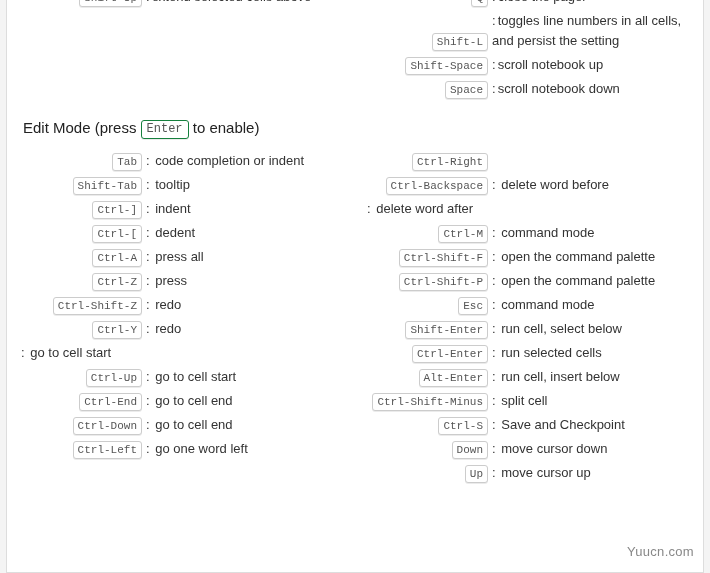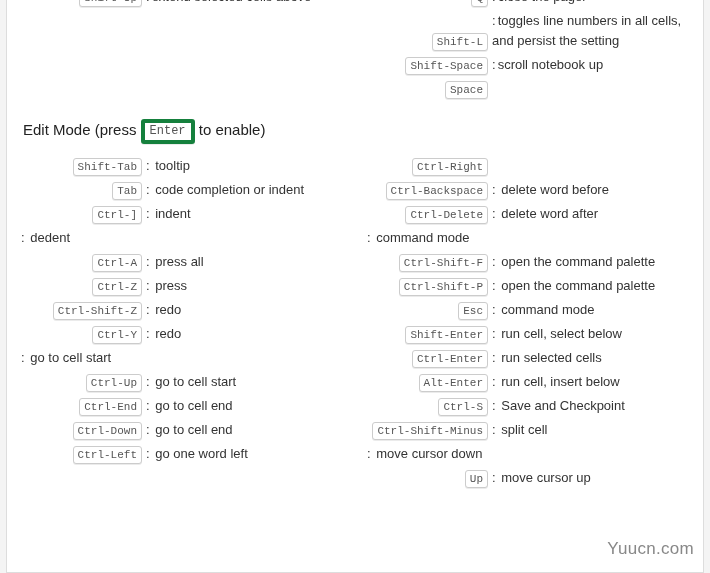--- a/index.html
+++ b/index.html
@@ -66,35 +66,35 @@
       border-radius: 3px;
       padding: 0 4px;
       line-height: 16px;
       box-shadow: 0 1px 0 rgba(0,0,0,0.08);
     }
     .colon { color: #333; padding-right: 2px; }
     .watermark {
       position: absolute;
       right: 16px;
       bottom: 14px;
-      font-size: 17px;
+      font-size: 13px;
       color: #888;
       font-family: Arial, sans-serif;
       letter-spacing: 0.3px;
       pointer-events: none;
     }
     .scroll-spacer-top { height: 1px; }
     
     .heading-kbd {
       display: inline-block;
       font-family: Menlo, Consolas, "Courier New", monospace;
       font-size: 12px;
       color: #555;
       background: #fff;
-      border: 4px solid #15803d;
+      border: 1px solid #15803d;
       border-radius: 3px;
       padding: 0 5px;
       line-height: 17px;
       box-shadow: 0 1px 0 rgba(0,0,0,0.08);
       vertical-align: 1px;
     }
     ::-webkit-scrollbar { width: 14px; }
     ::-webkit-scrollbar-track { background: #f1f1f1; }
     ::-webkit-scrollbar-thumb { background: #c7c7c7; border-radius: 2px; }
   </style>
@@ -120,43 +120,45 @@
       <div class="row">
         <div class="key-cell"><span class="kbd">Shift-L</span></div>
         <div class="desc-cell"><span class="colon">:</span><span>toggles line numbers in all cells, and persist the setting</span></div>
       </div>
       <div class="row">
         <div class="key-cell"><span class="kbd">Shift-Space</span></div>
         <div class="desc-cell"><span class="colon">:</span><span>scroll notebook up</span></div>
       </div>
       <div class="row">
         <div class="key-cell"><span class="kbd">Space</span></div>
+        <div class="desc-cell"><span class="colon">:</span><span>scroll notebook down</span></div>
       </div>
     </div>
   </div>
 
   <div class="section-heading">
     <span>Edit Mode (press </span><span class="heading-kbd">Enter</span><span> to enable)</span>
   </div>
 
   <div class="columns">
     <div class="column" id="edit-left">
         <div class="row">
+          <div class="key-cell"><span class="kbd">Tab</span></div>
+          <div class="desc-cell"><span class="colon">: </span><span>code completion or indent</span></div>
+        </div>
+        <div class="row">
           <div class="key-cell"><span class="kbd">Shift-Tab</span></div>
           <div class="desc-cell"><span class="colon">: </span><span>tooltip</span></div>
         </div>
         <div class="row">
-          <div class="key-cell"><span class="kbd">Tab</span></div>
-          <div class="desc-cell"><span class="colon">: </span><span>code completion or indent</span></div>
-        </div>
-        <div class="row">
           <div class="key-cell"><span class="kbd">Ctrl-]</span></div>
           <div class="desc-cell"><span class="colon">: </span><span>indent</span></div>
         </div>
         <div class="row">
+          <div class="key-cell"><span class="kbd">Ctrl-[</span></div>
           <div class="desc-cell"><span class="colon">: </span><span>dedent</span></div>
         </div>
         <div class="row">
           <div class="key-cell"><span class="kbd">Ctrl-A</span></div>
           <div class="desc-cell"><span class="colon">: </span><span>press all</span></div>
         </div>
         <div class="row">
           <div class="key-cell"><span class="kbd">Ctrl-Z</span></div>
           <div class="desc-cell"><span class="colon">: </span><span>press</span></div>
         </div>
@@ -190,24 +192,24 @@
       </div>
     <div class="column" id="edit-right">
         <div class="row">
           <div class="key-cell"><span class="kbd">Ctrl-Right</span></div>
         </div>
         <div class="row">
           <div class="key-cell"><span class="kbd">Ctrl-Backspace</span></div>
           <div class="desc-cell"><span class="colon">: </span><span>delete word before</span></div>
         </div>
         <div class="row">
-          <div class="key-cell"><span class="kbd">Ctrl-Delete</span></div>
           <div class="desc-cell"><span class="colon">: </span><span>delete word after</span></div>
         </div>
         <div class="row">
+          <div class="key-cell"><span class="kbd">Ctrl-M</span></div>
           <div class="desc-cell"><span class="colon">: </span><span>command mode</span></div>
         </div>
         <div class="row">
           <div class="key-cell"><span class="kbd">Ctrl-Shift-F</span></div>
           <div class="desc-cell"><span class="colon">: </span><span>open the command palette</span></div>
         </div>
         <div class="row">
           <div class="key-cell"><span class="kbd">Ctrl-Shift-P</span></div>
           <div class="desc-cell"><span class="colon">: </span><span>open the command palette</span></div>
         </div>
@@ -221,28 +223,29 @@
         </div>
         <div class="row">
           <div class="key-cell"><span class="kbd">Ctrl-Enter</span></div>
           <div class="desc-cell"><span class="colon">: </span><span>run selected cells</span></div>
         </div>
         <div class="row">
           <div class="key-cell"><span class="kbd">Alt-Enter</span></div>
           <div class="desc-cell"><span class="colon">: </span><span>run cell, insert below</span></div>
         </div>
         <div class="row">
+          <div class="key-cell"><span class="kbd">Ctrl-Shift-Minus</span></div>
+          <div class="desc-cell"><span class="colon">: </span><span>split cell</span></div>
+        </div>
+        <div class="row">
           <div class="key-cell"><span class="kbd">Ctrl-S</span></div>
           <div class="desc-cell"><span class="colon">: </span><span>Save and Checkpoint</span></div>
         </div>
         <div class="row">
-          <div class="key-cell"><span class="kbd">Ctrl-Shift-Minus</span></div>
-          <div class="desc-cell"><span class="colon">: </span><span>split cell</span></div>
-        </div>
-        <div class="row">
+          <div class="key-cell"><span class="kbd">Down</span></div>
           <div class="desc-cell"><span class="colon">: </span><span>move cursor down</span></div>
         </div>
         <div class="row">
           <div class="key-cell"><span class="kbd">Up</span></div>
           <div class="desc-cell"><span class="colon">: </span><span>move cursor up</span></div>
         </div>
       </div>
   </div>
 
   <div style="height:60px;"></div>

